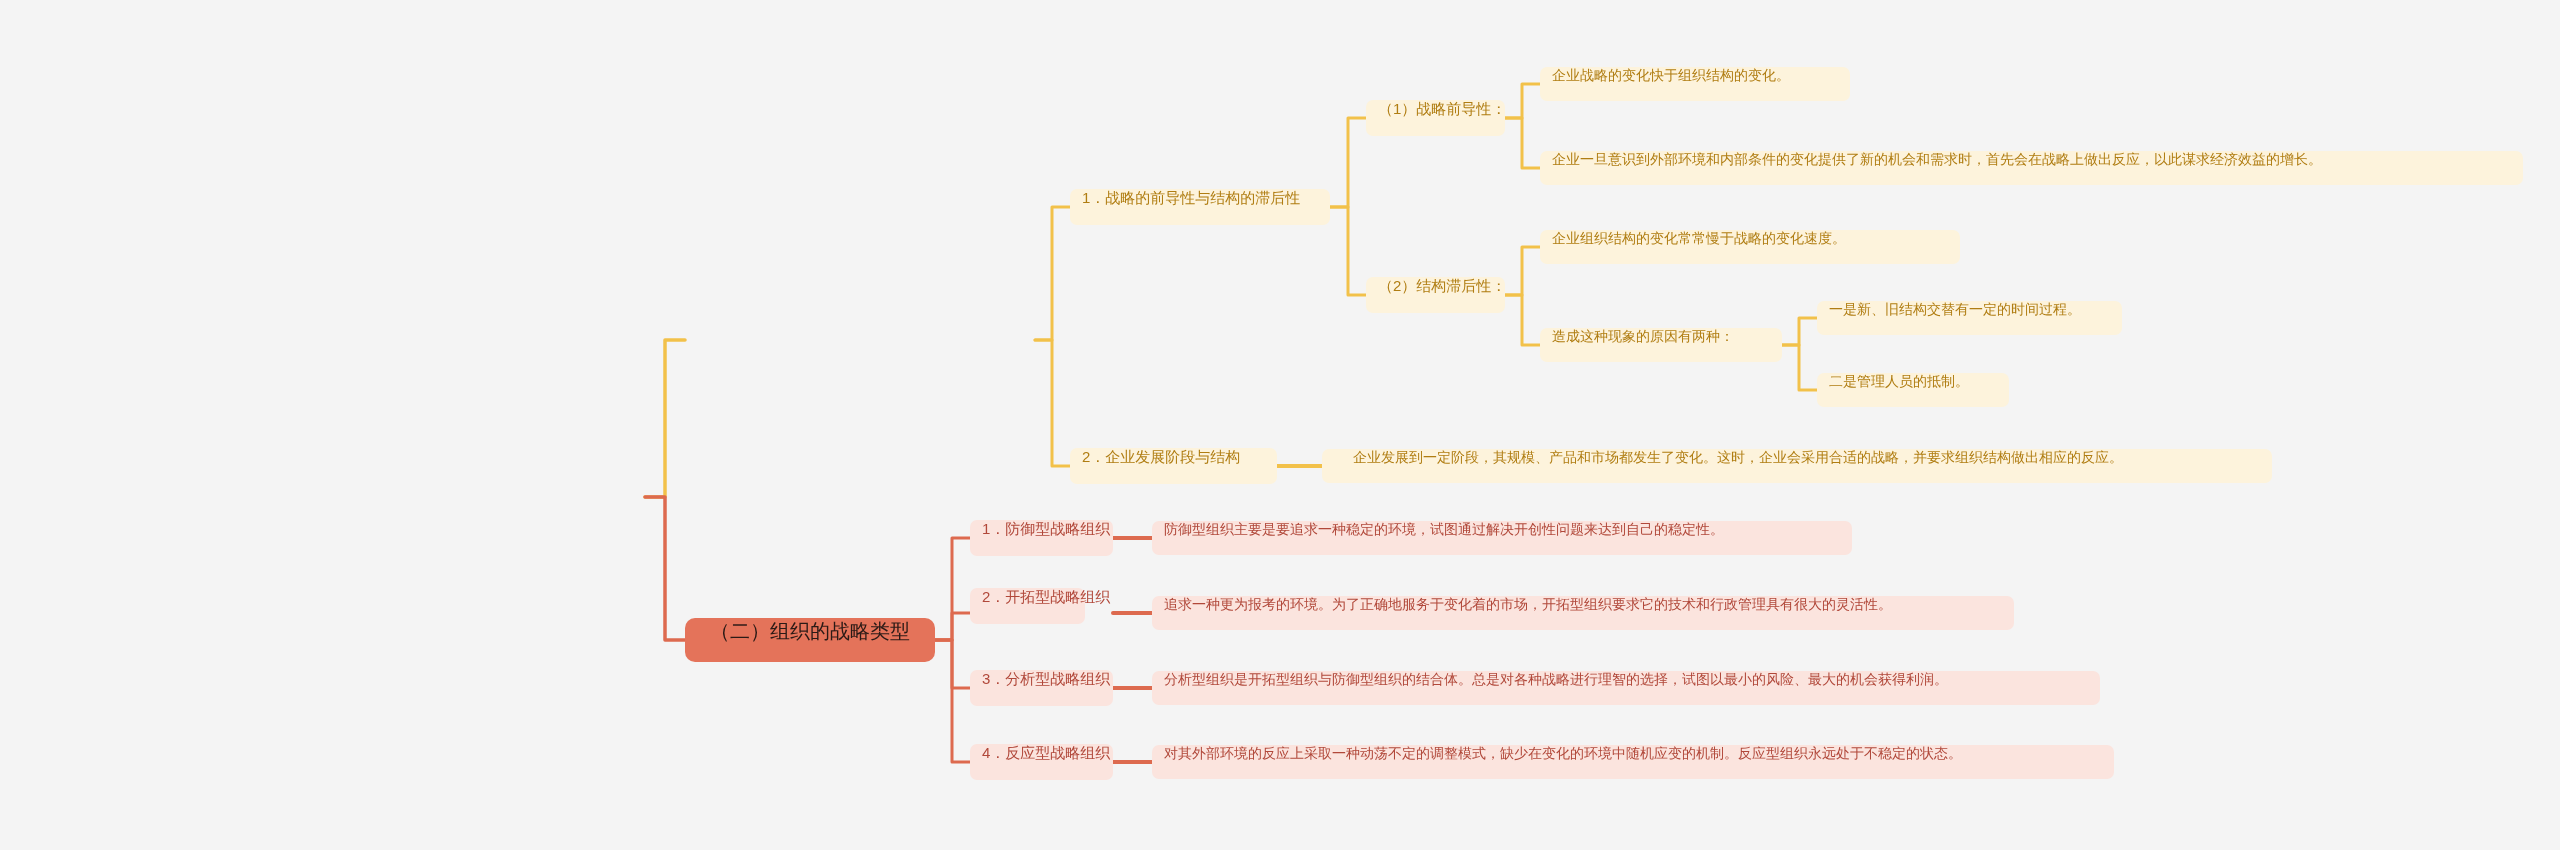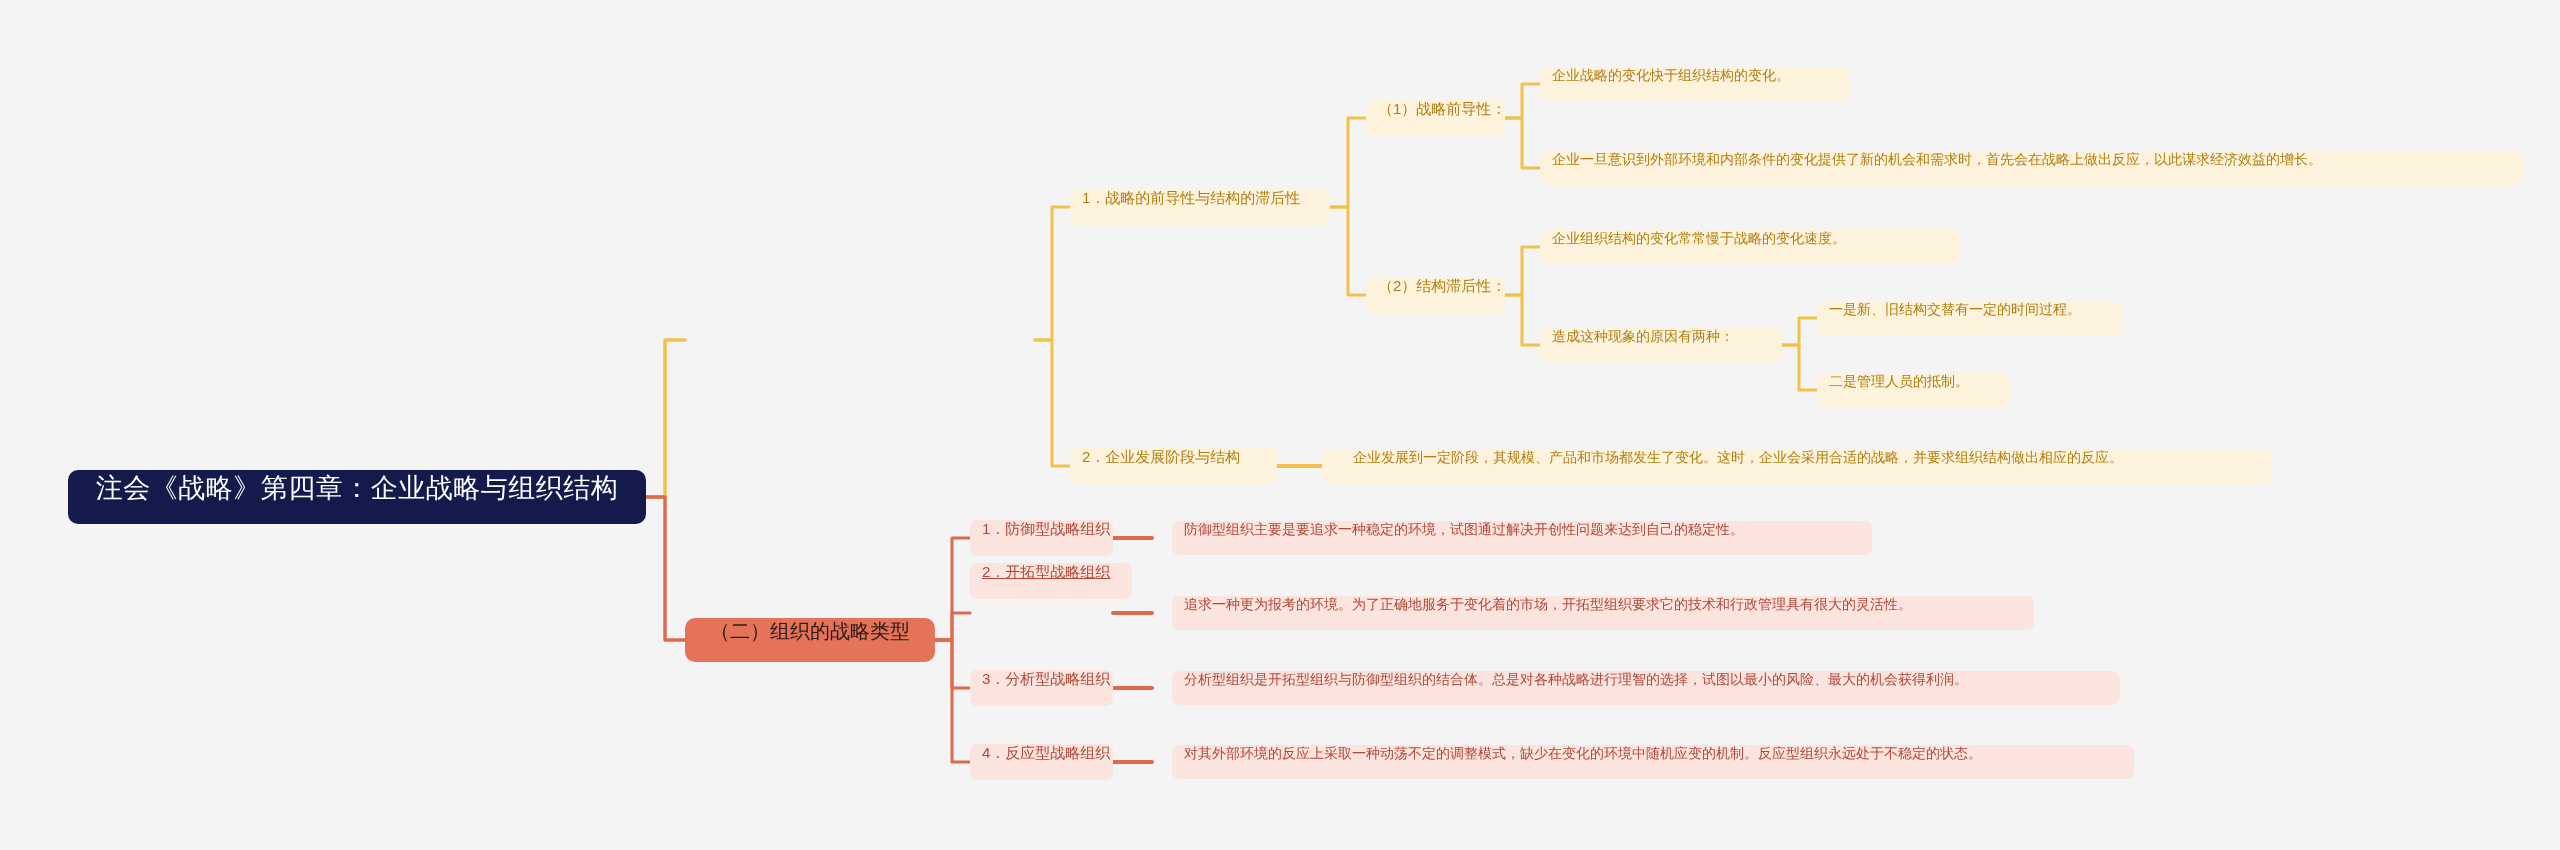--- a/index.html
+++ b/index.html
@@ -86,21 +86,20 @@
     border-radius: 7px;
     font-size: 15px;
     padding: 0 12px;
   }
   .n-r-sm {
     background: #FBE4DE;
     color: #B1483A;
     border-radius: 7px;
     font-size: 14px;
     padding: 0 12px;
-    margin-left: 20px;
   }
 </style>
 </head>
 <body>
 
 <div id="canvas">
 
   <svg class="links" viewBox="0 0 2560 850" xmlns="http://www.w3.org/2000/svg">
 
     <path d="M 645 497 H 665 V 340 H 685" fill="none" stroke="#F2C14A" stroke-width="3.5" stroke-linecap="round" stroke-linejoin="round"></path>
@@ -128,23 +127,20 @@
     <path d="M 935 640 H 952 V 613 H 970" fill="none" stroke="#DD6A4F" stroke-width="3" stroke-linecap="round" stroke-linejoin="round"></path>
     <path d="M 935 640 H 952 V 688 H 970" fill="none" stroke="#DD6A4F" stroke-width="3" stroke-linecap="round" stroke-linejoin="round"></path>
     <path d="M 935 640 H 952 V 762 H 970" fill="none" stroke="#DD6A4F" stroke-width="3" stroke-linecap="round" stroke-linejoin="round"></path>
 
     <path d="M 1113 538 H 1152" fill="none" stroke="#DD6A4F" stroke-width="4" stroke-linecap="round"></path>
     <path d="M 1113 613 H 1152" fill="none" stroke="#DD6A4F" stroke-width="4" stroke-linecap="round"></path>
     <path d="M 1113 688 H 1152" fill="none" stroke="#DD6A4F" stroke-width="4" stroke-linecap="round"></path>
     <path d="M 1113 762 H 1152" fill="none" stroke="#DD6A4F" stroke-width="4" stroke-linecap="round"></path>
   </svg>
 
-  <div class="node n-root" style="left:68px; top:470px; width:578px; height:54px;">
-    <span>注会《战略》第四章：企业战略与组织结构</span>
-  </div>
 
 
   <div class="node n-l1-red" style="left:685px; top:618px; width:250px; height:44px;">
     <span>（二）组织的战略类型</span>
   </div>
 
   <div class="node n-y" style="left:1070px; top:189px; width:260px; height:36px;">
     <span>1．战略的前导性与结构的滞后性</span>
   </div>
 
@@ -188,21 +184,21 @@
     <span>企业发展到一定阶段，其规模、产品和市场都发生了变化。这时，企业会采用合适的战略，并要求组织结构做出相应的反应。</span>
   </div>
 
   <div class="node n-r" style="left:970px; top:520px; width:143px; height:36px;">
     <span>1．防御型战略组织</span>
   </div>
   <div class="node n-r-sm" style="left:1152px; top:521px; width:700px; height:34px;">
     <span>防御型组织主要是要追求一种稳定的环境，试图通过解决开创性问题来达到自己的稳定性。</span>
   </div>
 
-  <div class="node n-r" style="left:970px; top:563px; width:162px; height:36px;text-decoration:underline;">
+  <div class="node n-r" style="left:970px; top:588px; width:115px; height:36px;">
     <span>2．开拓型战略组织</span>
   </div>
   <div class="node n-r-sm" style="left:1152px; top:596px; width:862px; height:34px;">
     <span>追求一种更为报考的环境。为了正确地服务于变化着的市场，开拓型组织要求它的技术和行政管理具有很大的灵活性。</span>
   </div>
 
   <div class="node n-r" style="left:970px; top:670px; width:143px; height:36px;">
     <span>3．分析型战略组织</span>
   </div>
   <div class="node n-r-sm" style="left:1152px; top:671px; width:948px; height:34px;">

